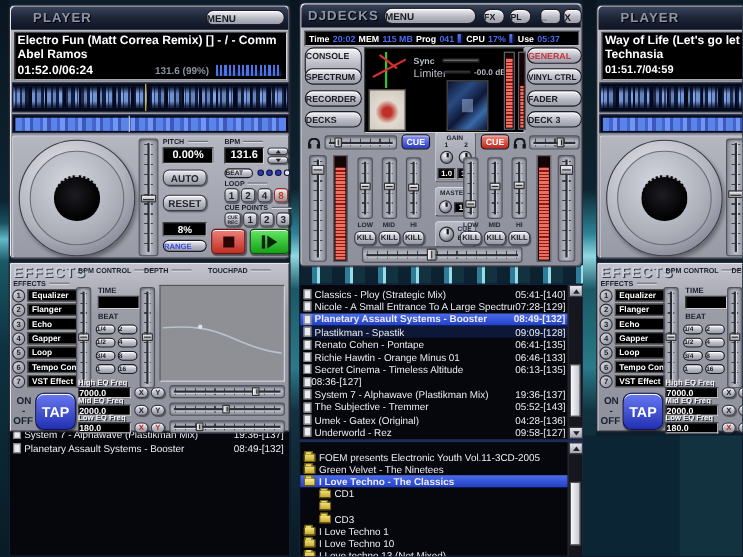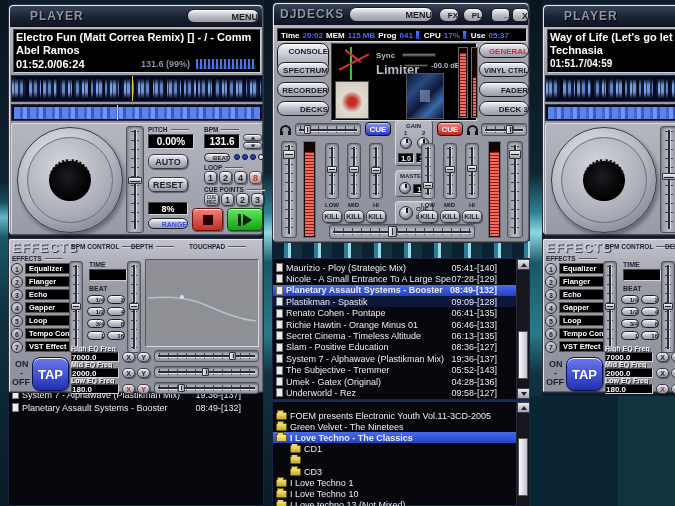--- a/index.html
+++ b/index.html
@@ -1,21 +1,21 @@
 <!DOCTYPE html>
 <html><head>
 <meta charset="utf-8">
 <style>
 *{margin:0;padding:0;box-sizing:border-box;font-family:"Liberation Sans",sans-serif}
 html,body{width:675px;height:506px;overflow:hidden;background:#0c1d2b}
 #screen{position:relative;width:675px;height:506px;background:#0c1d2b;overflow:hidden}
 .abs{position:absolute}
 .win{position:absolute;background:linear-gradient(180deg,#c4c4ce,#9a9ca6 30%,#8e909c);border:1px solid #2e2e38;border-radius:5px;box-shadow:inset 1px 1px 0 #e6e6ee,inset -1px -1px 0 #5e606c}
 .tbar{position:absolute;left:1px;right:1px;top:1px;height:21px;background:linear-gradient(180deg,#39435a,#1a2234 55%,#0e1422);border-radius:4px 4px 0 0;color:#8d94a6;font-weight:bold;font-size:12px;letter-spacing:1px;text-shadow:1px 1px 0 #000;line-height:21px;padding-left:20px}
-.pill{position:absolute;background:linear-gradient(180deg,#f4f4f8,#b8bac4 55%,#9a9ca8);border:1px solid #1c1c24;border-radius:8px;font-size:9px;font-weight:bold;color:#1a1a22;text-align:right;box-shadow:inset 0 1px 0 #fff}
+.pill{position:absolute;background:linear-gradient(180deg,#f4f4f8,#b8bac4 55%,#9a9ca8);border:1px solid #1c1c24;border-radius:8px;font-size:9px;font-weight:bold;color:#1a1a22;text-align:left;box-shadow:inset 0 1px 0 #fff}
 .btn{position:absolute;background:linear-gradient(180deg,#ecedf2,#b2b4be 60%,#9496a2);border:1px solid #3c3c46;border-radius:4px;font-size:8px;font-weight:bold;color:#24242c;display:flex;align-items:center;justify-content:center;box-shadow:inset 0 1px 0 #fbfbfe,1px 1px 1px rgba(0,0,0,.45)}
 .lcd{position:absolute;background:#000;border:1px solid;border-color:#44444c #d0d0d8 #d0d0d8 #44444c;color:#fff;font-weight:bold;display:flex;align-items:center}
 .lbl{position:absolute;font-size:7px;font-weight:bold;color:#1b2030;white-space:nowrap}
 .wave{position:absolute;background:#04091c;border:1px solid #272c40;overflow:hidden}
 .w1{position:absolute;left:0;right:0;top:12%;bottom:12%;background:repeating-linear-gradient(90deg,rgba(130,170,245,.95) 0 2px,rgba(130,170,245,.35) 2px 3px,rgba(130,170,245,.85) 3px 6px,rgba(130,170,245,.2) 6px 8px,rgba(130,170,245,.75) 8px 11px,rgba(130,170,245,.12) 11px 14px)}
 .w1::after{content:"";position:absolute;inset:0;background:repeating-linear-gradient(90deg,transparent 0 14px,#04091c 14px 17px,transparent 17px 29px,#04091c 29px 31px),linear-gradient(180deg,rgba(4,9,28,.92) 0,rgba(4,9,28,0) 32%,rgba(4,9,28,0) 68%,rgba(4,9,28,.92) 100%)}
 .marker{position:absolute;top:0;bottom:0;width:1px;background:#e6c64a;z-index:3}
 .w2fill{position:absolute;left:2px;right:2px;top:10%;bottom:10%;background:repeating-linear-gradient(90deg,#5a84e8 0 6px,#4565cc 6px 9px,#6e96f2 9px 13px,#3c58bc 13px 16px)}
 .jog{position:absolute;background:linear-gradient(180deg,#b6b8c2,#94960a0);border:1px solid;border-color:#d8d8e0 #4a4a54 #4a4a54 #d8d8e0;border-radius:3px}
 .wheel-outer{position:absolute;border-radius:50%;background:radial-gradient(circle at 40% 32%,#e8e8ee,#b2b4be 55%,#7e8290 85%,#5a5e6a);border:1px solid #3a3a44;box-shadow:2px 3px 4px rgba(0,0,0,.35)}
@@ -32,21 +32,21 @@
 .hsl .thumb{position:absolute;top:1px;bottom:1px;width:7px;background:linear-gradient(90deg,#f2f2f6,#9a9ca8);border:1px solid #333;border-radius:1px}
 .hsl .thumb::after{content:"";position:absolute;left:50%;top:1px;bottom:1px;width:1px;background:#222}
 .vu{position:absolute;background:#150404;border:1px solid #6a6c78}
 .vu .fill{position:absolute;left:1px;right:1px;bottom:1px;background:repeating-linear-gradient(0deg,#ef6e62 0 2px,#8e1812 2px 3px)}
 .knob{position:absolute;background:radial-gradient(circle at 38% 32%,#f8f8fc,#b0b2bc 45%,#6a6c78 78%,#4a4c58);border:1px solid #2a2a32;border-radius:50%}
 .knob::after{content:"";position:absolute;left:46%;top:8%;width:2px;height:38%;background:#15151c}
 .numbtn{position:absolute;width:12px;height:12px;border-radius:50%;background:linear-gradient(145deg,#dcdce4,#8a8c98);border:1px solid #2e2e36;font-size:7px;font-weight:bold;display:flex;align-items:center;justify-content:center;color:#1e1e26}
 .fxname{position:absolute;background:#000;border:1px solid #555;color:#fff;font-size:7.5px;font-weight:bold;line-height:9px;padding-left:3px;height:11px;width:50px;white-space:nowrap;overflow:hidden;display:flex;align-items:center}
 .row{position:absolute;left:0;width:244px;height:11px;display:flex;align-items:center;color:#ececf0;font-size:9px;white-space:nowrap;overflow:hidden}
 .row .t{flex:1;overflow:hidden;margin-left:3px}
-.row .d{margin-right:20px}
+.row .d{margin-right:3px}
 .sel{background:linear-gradient(180deg,#4a6ce8,#2240c8);font-weight:bold}
 .alt{background:#0d1838}
 .fico{width:7px;height:9px;background:#eaeaf2;border:1px solid #777;margin-left:3px;flex:none}
 .fold{width:11px;height:8px;background:linear-gradient(180deg,#f0e27a,#c8a830);border:1px solid #6a5a10;border-radius:1px;margin-left:3px;flex:none;position:relative}
 .fold::before{content:"";position:absolute;top:-3px;left:0;width:5px;height:2px;background:#e8d860;border:1px solid #6a5a10;border-bottom:none}
 .fold.open{background:linear-gradient(180deg,#f8f0a0,#d8bc48)}
 .sb{position:absolute;width:13px;background:#16161e;border-left:1px solid #2a2a36}
 .sb .sbtn{position:absolute;left:0;width:13px;height:11px;background:linear-gradient(180deg,#e8e8ee,#a2a4b0);border:1px solid #3c3c46;display:flex;align-items:center;justify-content:center}
 .sb .sth{position:absolute;left:1px;width:10px;background:linear-gradient(90deg,#fafafc,#c2c4d0);border:1px solid #555}
 .tri-up{width:0;height:0;border-left:3px solid transparent;border-right:3px solid transparent;border-bottom:4px solid #222}
@@ -289,21 +289,21 @@
     <div class="pill" style="left:4px;top:98px;width:52px;height:15px;line-height:15px;font-size:8px">DECKS</div>
 
     <div class="lcd" style="left:58px;top:40px;width:146px;height:78px;display:block">
       <div class="abs" style="left:3px;top:3px;width:34px;height:33px;overflow:hidden">
         <span class="abs" style="left:15px;top:0;width:2px;height:33px;background:#2ec82e"></span>
         <span class="abs" style="left:2px;top:14px;width:34px;height:2px;background:#d83030;transform:rotate(-28deg)"></span>
         <span class="abs" style="left:8px;top:8px;width:20px;height:2px;background:#d83030;transform:rotate(38deg)"></span>
       </div>
       <div class="abs" style="left:44px;top:7px;font-size:8px;color:#b8bcc8;font-weight:bold">Sync</div>
       <div class="abs" style="left:70px;top:9px;width:34px;height:4px;background:linear-gradient(180deg,#888,#444);border:1px solid #222"></div>
-      <div class="abs" style="left:44px;top:18px;font-size:13px;color:#b8bcc8;font-weight:bold">Limiter</div>
+      <div class="abs" style="left:44px;top:18px;font-size:10px;color:#b8bcc8;font-weight:normal">Limiter</div>
       <div class="abs" style="left:72px;top:20px;width:24px;height:3px;background:linear-gradient(180deg,#888,#444);border:1px solid #222"></div>
       <div class="abs" style="left:99px;top:17px;font-size:7.5px;color:#b8bcc8;font-weight:bold">-00.0 dB</div>
       <div class="abs" style="left:3px;top:37px;width:34px;height:38px;background:radial-gradient(circle at 50% 55%,#c03028 0 16%,#e0dad0 42%,#cfc8bc 100%);border:1px solid #555"></div>
       <div class="abs" style="left:74px;top:29px;width:38px;height:46px;background:linear-gradient(135deg,#0a1430 0%,#2a4a80 30%,#0e1838 55%,#3a6aa8 75%,#0a1230 100%);border:1px solid #555">
         <span class="abs" style="left:13px;top:16px;width:10px;height:12px;background:rgba(150,170,210,.55)"></span>
       </div>
       <div class="vu" style="left:126px;top:3px;width:10px;height:71px">
           <div class="fill" style="height:92%"></div>
         </div>
       <div class="vu" style="left:139px;top:3px;width:7px;height:71px">
@@ -418,21 +418,21 @@
     <div class="hsl" style="left:56px;top:221px;width:146px;height:15px">
         <div class="ticks"></div>
         <div class="groove"></div>
         <div class="thumb" style="left:40%;width:9px"></div>
       </div>
   </div>
 
   <div class="abs" id="playlist" style="left:272px;top:258px;width:258px;height:142px;background:#05070d;border:1px solid #1a2440;z-index:2">
     <div class="row" style="top:3px">
         <span class="fico"></span>
-        <span class="t">Maurizio - Ploy (Strategic Mix)</span>
+        <span class="t">Classics - Ploy (Strategic Mix)</span>
         <span class="d">05:41-[140]</span>
       </div>
     <div class="row" style="top:14.4px">
         <span class="fico"></span>
         <span class="t">Nicole - A Small Entrance To A Large Spectrum</span>
         <span class="d">07:28-[129]</span>
       </div>
     <div class="row sel" style="top:25.8px">
         <span class="fico"></span>
         <span class="t">Planetary Assault Systems - Booster</span>
@@ -453,21 +453,20 @@
         <span class="t">Richie Hawtin - Orange Minus 01</span>
         <span class="d">06:46-[133]</span>
       </div>
     <div class="row" style="top:71.4px">
         <span class="fico"></span>
         <span class="t">Secret Cinema - Timeless Altitude</span>
         <span class="d">06:13-[135]</span>
       </div>
     <div class="row" style="top:82.8px">
         <span class="fico"></span>
-        <span class="t">Slam - Positive Education</span>
         <span class="d">08:36-[127]</span>
       </div>
     <div class="row" style="top:94.2px">
         <span class="fico"></span>
         <span class="t">System 7 - Alphawave (Plastikman Mix)</span>
         <span class="d">19:36-[137]</span>
       </div>
     <div class="row" style="top:105.6px">
         <span class="fico"></span>
         <span class="t">The Subjective - Tremmer</span>

